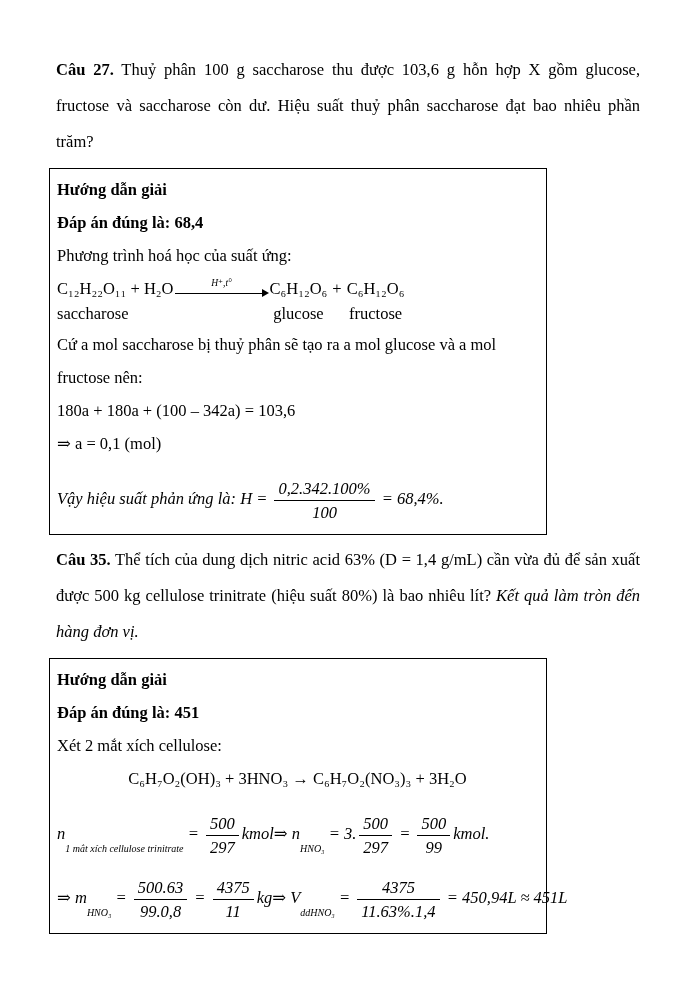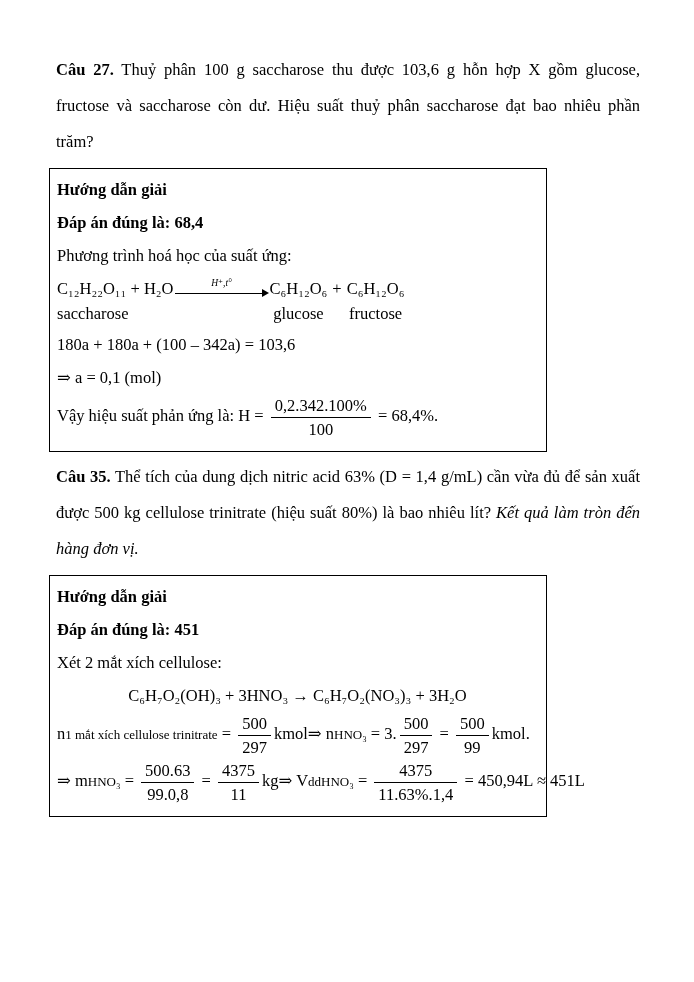--- a/index.html
+++ b/index.html
@@ -57,30 +57,31 @@
     content: ""; position: absolute; right: 0; top: 1.2px;
     width: 0; height: 0;
     border-left: 7px solid #000;
     border-top: 4.2px solid transparent;
     border-bottom: 4.2px solid transparent;
   }
   
   .math-line {
     white-space: nowrap;
     line-height: 30px;
-    margin-top: 0;
+    margin-top: 17px;
+    font-style: italic;
   }
   .frac {
     display: inline-flex; flex-direction: column;
     text-align: center; vertical-align: middle;
     margin: 0 3px;
   }
   .frac .num { display: block; line-height: 23px; padding: 0 4px; border-bottom: 1.5px solid #000; }
   .frac .den { display: block; line-height: 23px; padding: 0 4px; }
-  .subsc { font-size: 13px; position: relative; top: 0; }
+  .subsc { font-size: 10px; position: relative; top: 13px; }
   .eq-center { text-align: center; line-height: 34px; margin-top: 2px; }
 </style>
 </head>
 <body>
 
 <div class="page">
 
   <p class="para"><span class="bold">Câu 27.</span><span> Thuỷ phân 100 g saccharose thu được 103,6 g hỗn hợp X gồm glucose, fructose và saccharose còn dư. Hiệu suất thuỷ phân saccharose đạt bao nhiêu phần trăm?</span></p>
 
   <div class="sol-box">
@@ -101,20 +102,21 @@
         <span class="eq-main">C₆H₁₂O₆</span>
         <span class="eq-name center">glucose</span>
       </div>
       <span class="plus-spacer">+</span>
       <div class="eq-col">
         <span class="eq-main">C₆H₁₂O₆</span>
         <span class="eq-name center">fructose</span>
       </div>
     </div>
 
+    <p>Cứ a mol saccharose bị thuỷ phân sẽ tạo ra a mol glucose và a mol fructose nên:</p>
     <p>180a + 180a + (100 – 342a) = 103,6</p>
     <p>⇒ a = 0,1 (mol)</p>
 
     <div class="math-line"><span>Vậy hiệu suất phản ứng là:  H = </span><span class="frac">
           <span class="num">0,2.342.100%</span>
           <span class="den">100</span>
         </span><span> = 68,4%.</span></div>
   </div>
 
   <p class="para"><span class="bold">Câu 35.</span><span> Thể tích của dung dịch nitric acid 63% (D = 1,4 g/mL) cần vừa đủ để sản xuất được 500 kg cellulose trinitrate (hiệu suất 80%) là bao nhiêu lít? </span><span class="italic">Kết quả làm tròn đến hàng đơn vị.</span></p>

